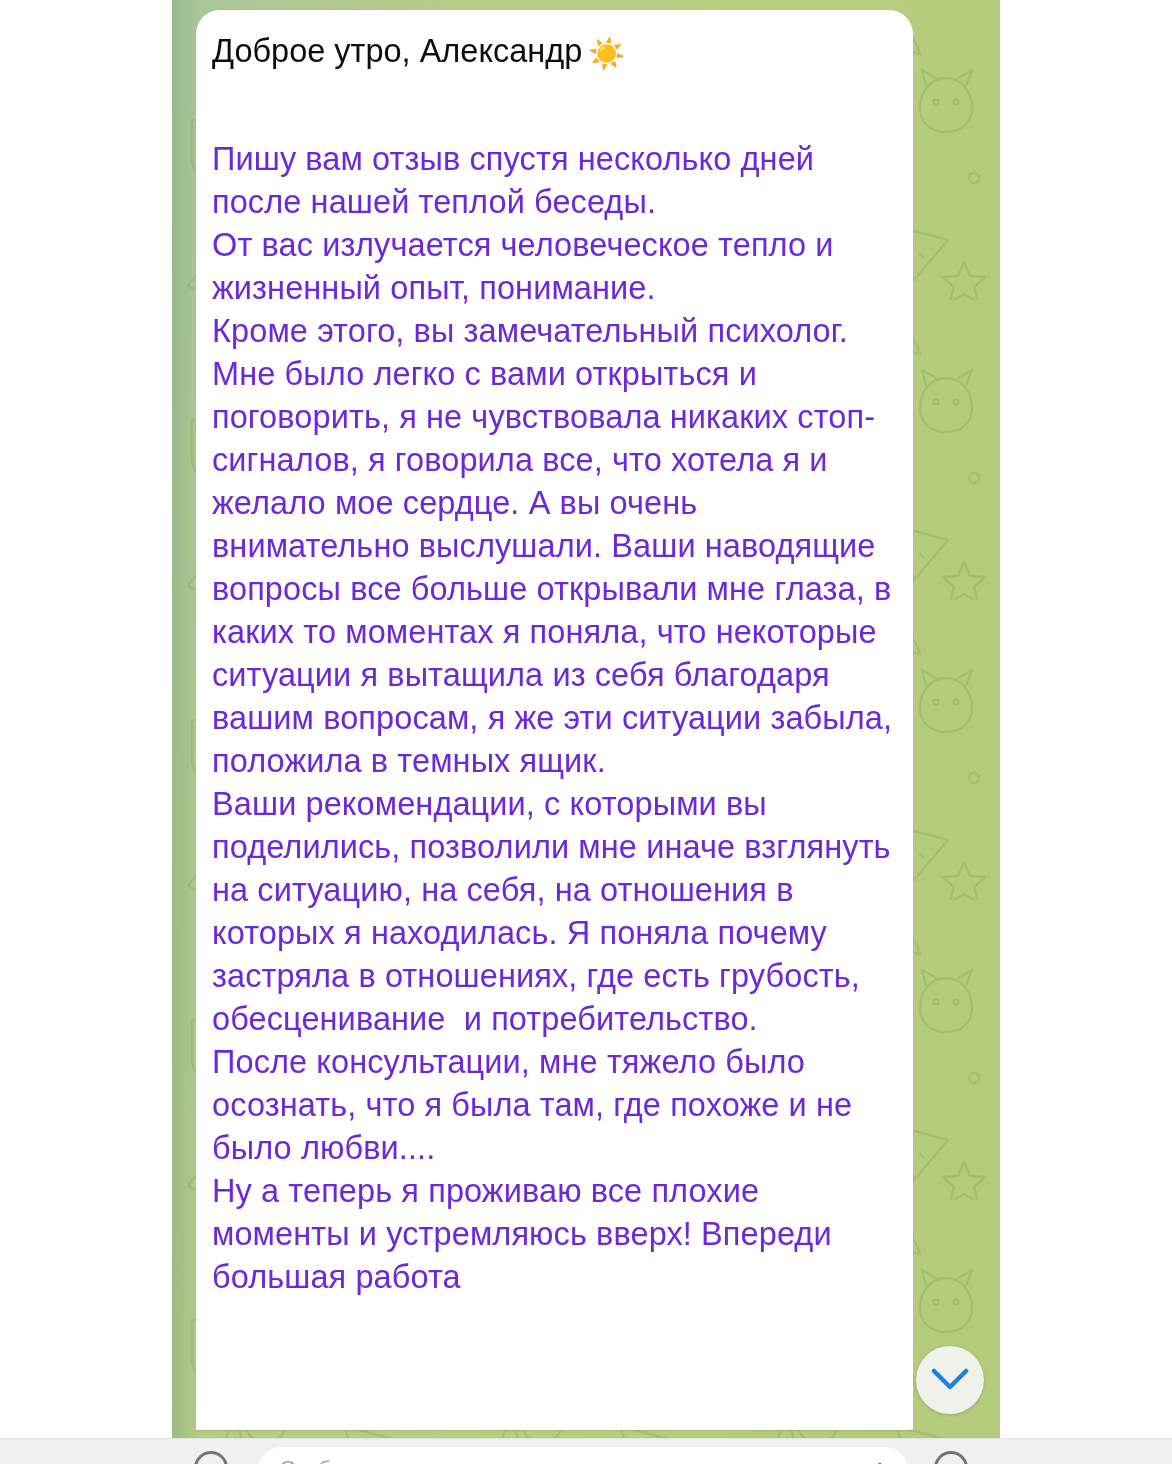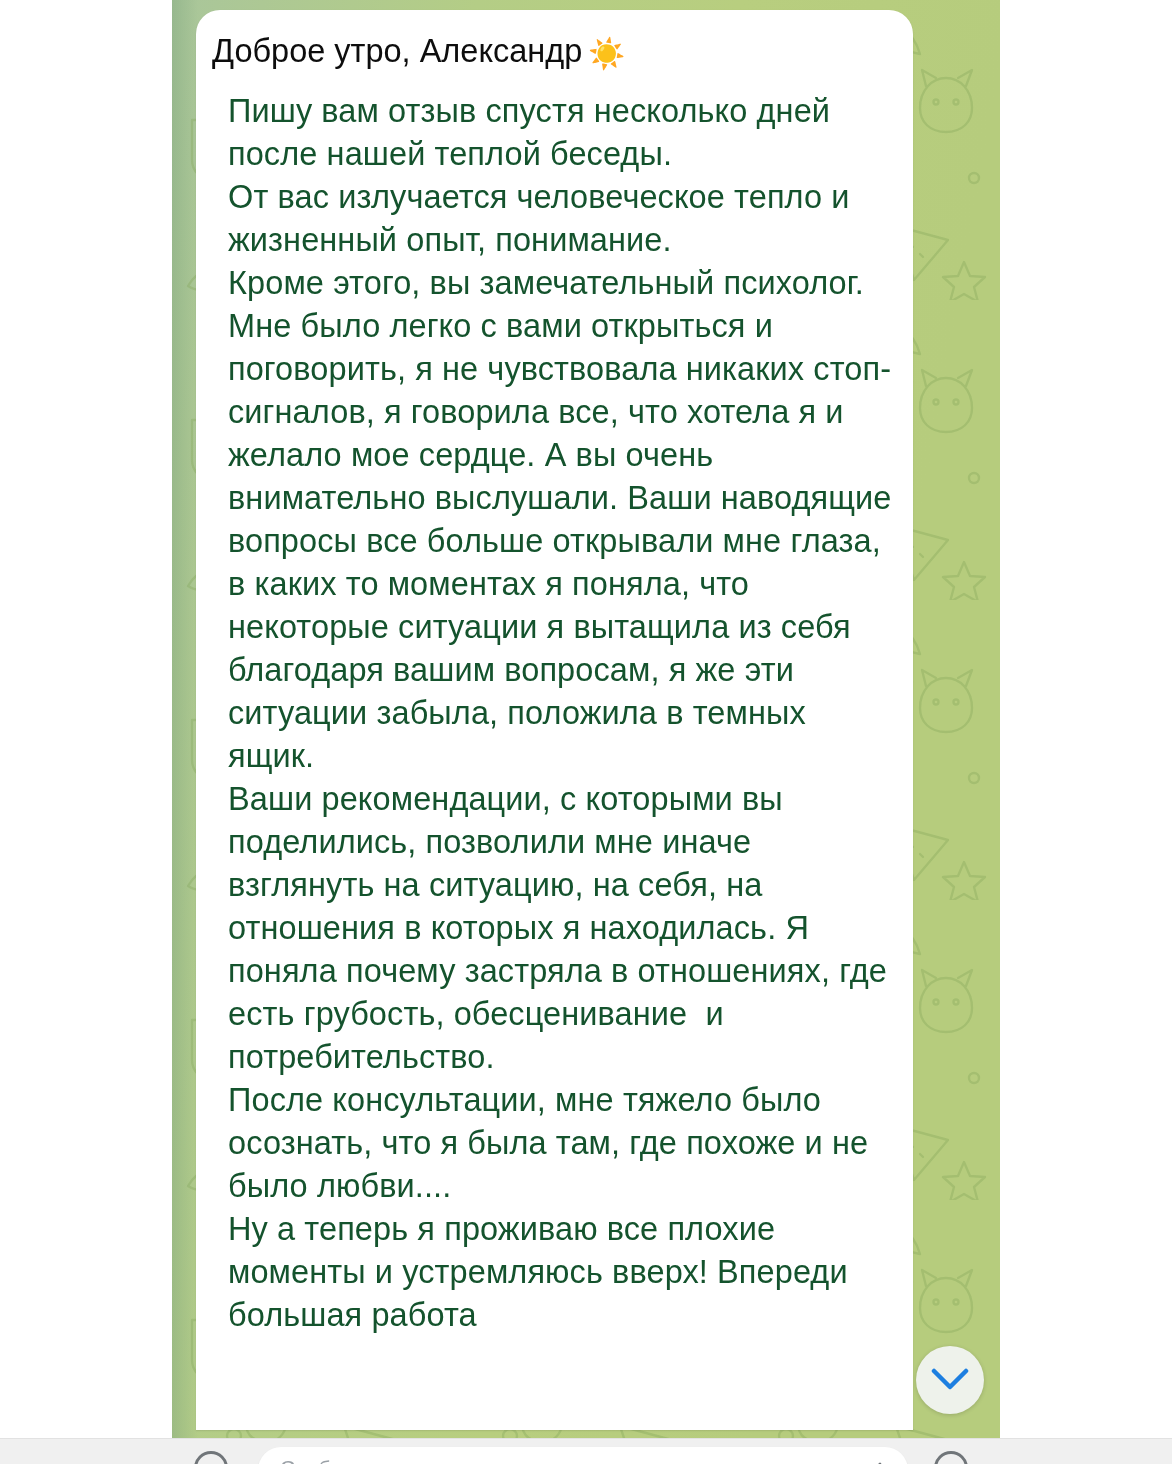--- a/index.html
+++ b/index.html
@@ -59,32 +59,31 @@
     min-height: 1420px;
     background: #ffffff;
     border-radius: 24px 24px 0 0;
     box-shadow: 0 1px 2px rgba(0,0,0,.10);
     box-sizing: border-box;
     padding: 20px 18px 8px 16px;
   }
   .bubble-text {
     font-size: 32.5px;
     line-height: 43px;
-    color: #14532d;
+    color: #6d28d9;
     letter-spacing: .1px;
     white-space: pre-wrap;
     word-wrap: break-word;
     font-weight: 400;
-    margin-left: 16px;
   }
   .greet-line {
     font-size: 32.5px;
     line-height: 43px;
     color: #0d0d0d;
-    margin-bottom: 17px;
+    margin-bottom: 65px;
   }
   .sun-emoji {
     font-size: 30px;
     line-height: 1;
     vertical-align: -2px;
     margin-left: 6px;
   }
 
   
   .scroll-down-btn {

